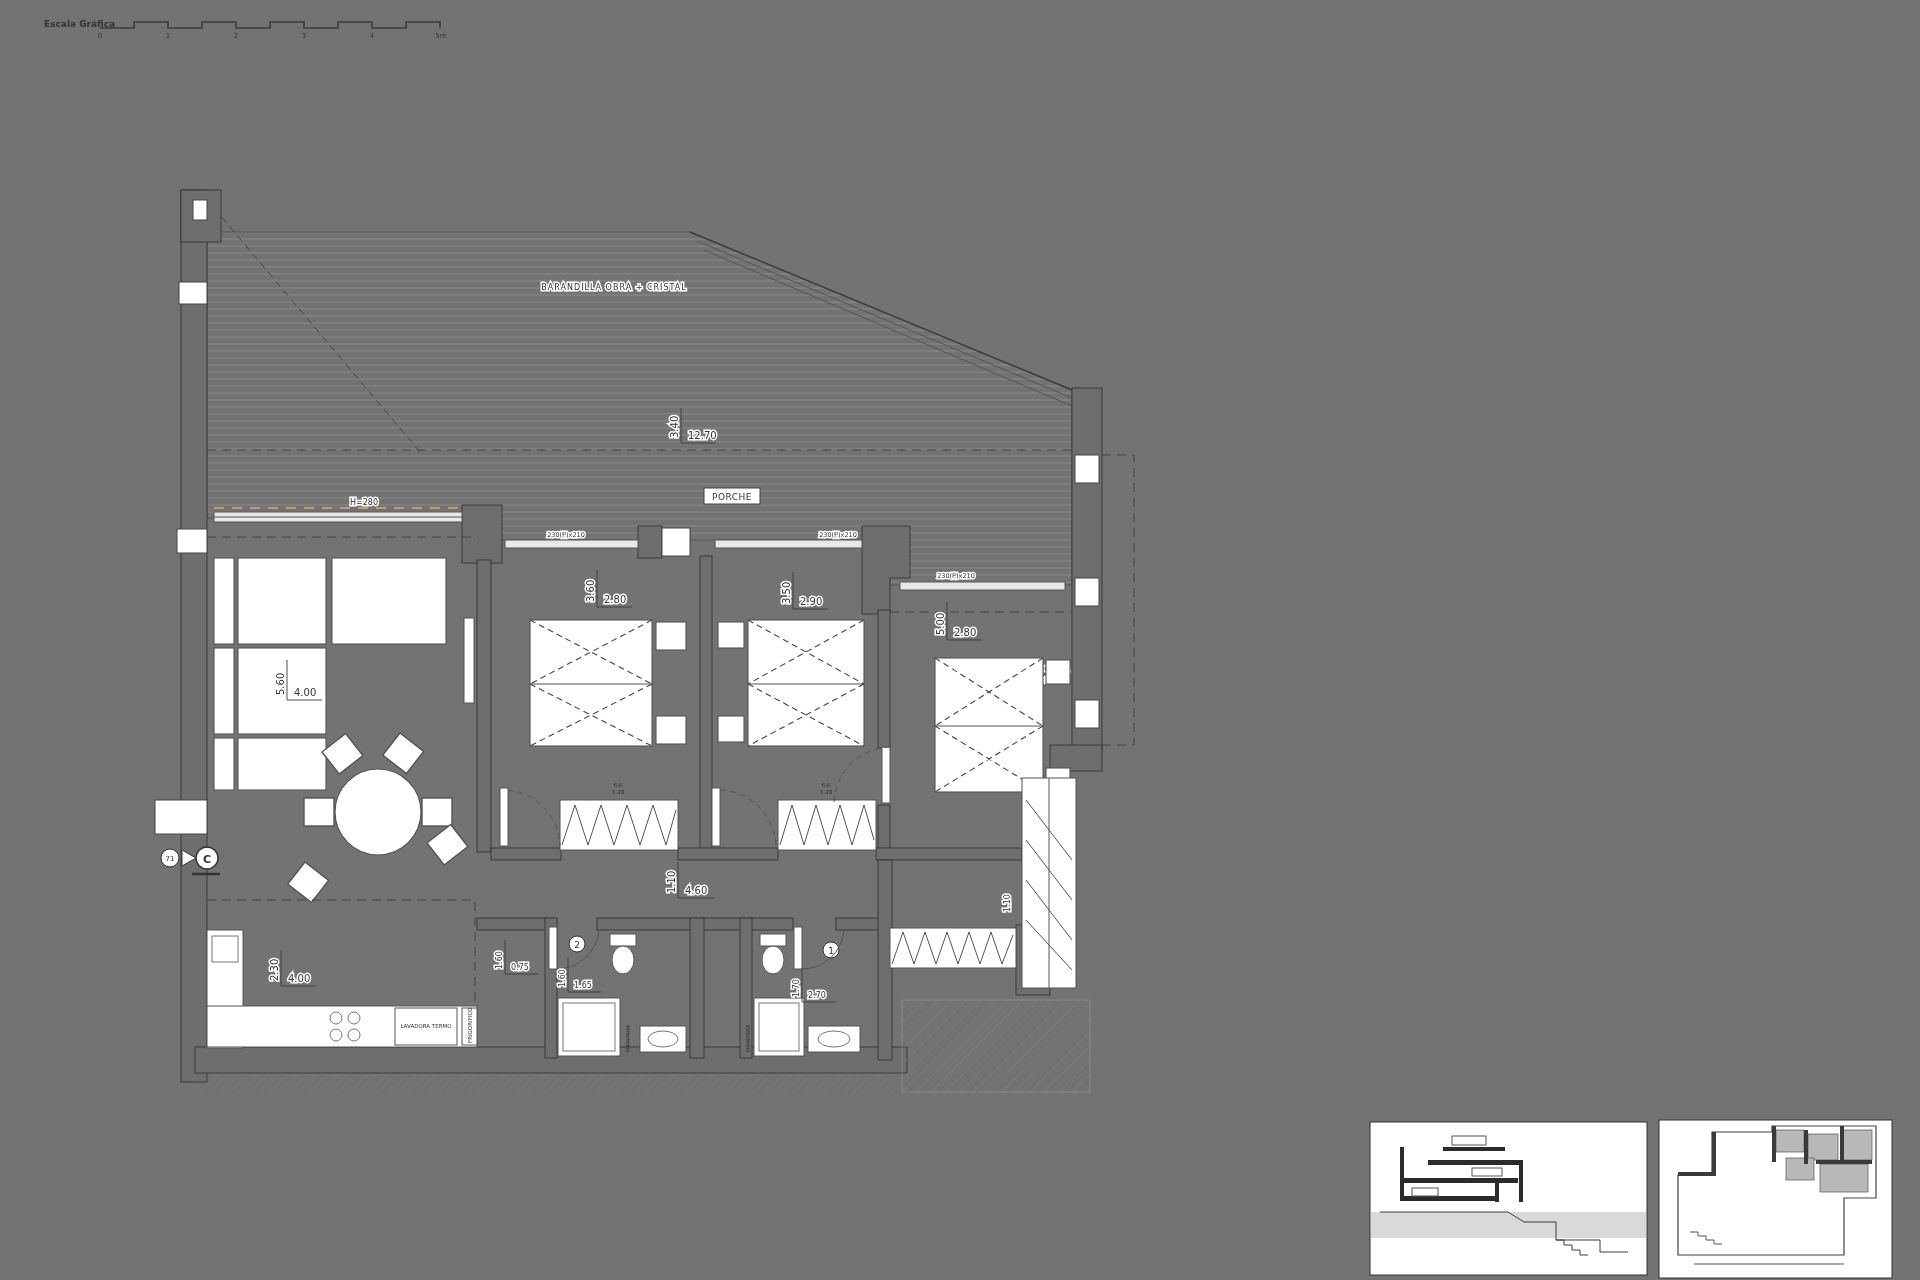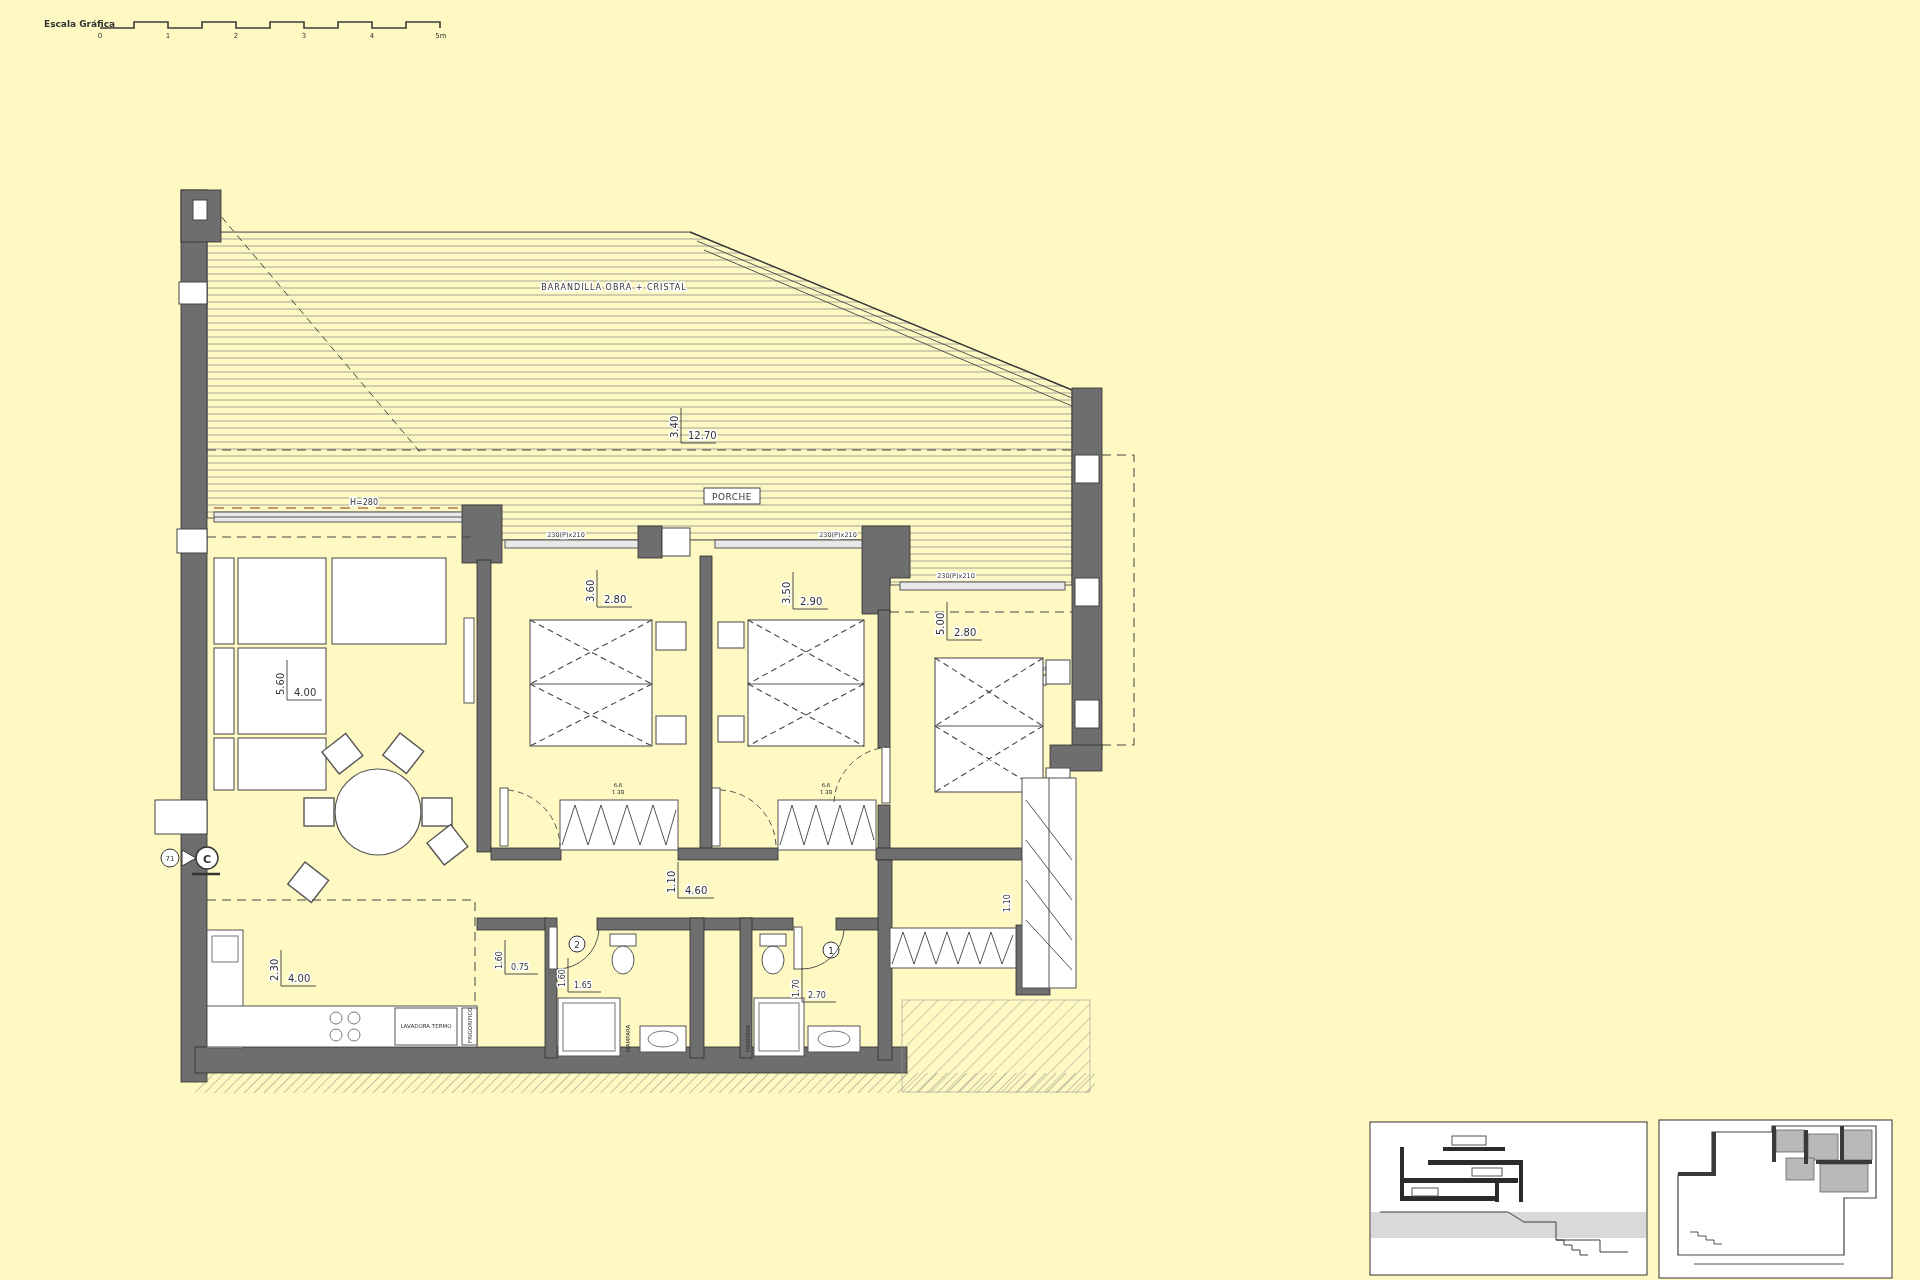--- a/index.html
+++ b/index.html
@@ -1,17 +1,17 @@
 <!DOCTYPE html>
 <html><head>
 <meta charset="utf-8">
 <title>Floor Plan</title>
 <style>
   html,body{margin:0;padding:0;background:#ffffff;}
-  .page{position:relative;width:1920px;height:1280px;background:#fef9c3;overflow:hidden;text-align:center;}
+  .page{position:relative;width:1920px;height:1280px;background:#737373;overflow:hidden;text-align:center;}
   svg{position:absolute;left:0;top:0;}
   text{font-family:"DejaVu Sans","Liberation Sans",sans-serif;fill:#333;}
   .dim{font-size:10px;}
   .small{font-size:8px;}
   .tiny{font-size:6.5px;}
   .micro{font-size:5.5px;}
   .boxlabel{font-size:9px;letter-spacing:.5px;}
   .halo{paint-order:stroke;stroke:#ffffff;stroke-width:3px;}
   .ln{stroke:#3c3c3c;fill:none;}
   .ln2{stroke:#555;fill:none;}

